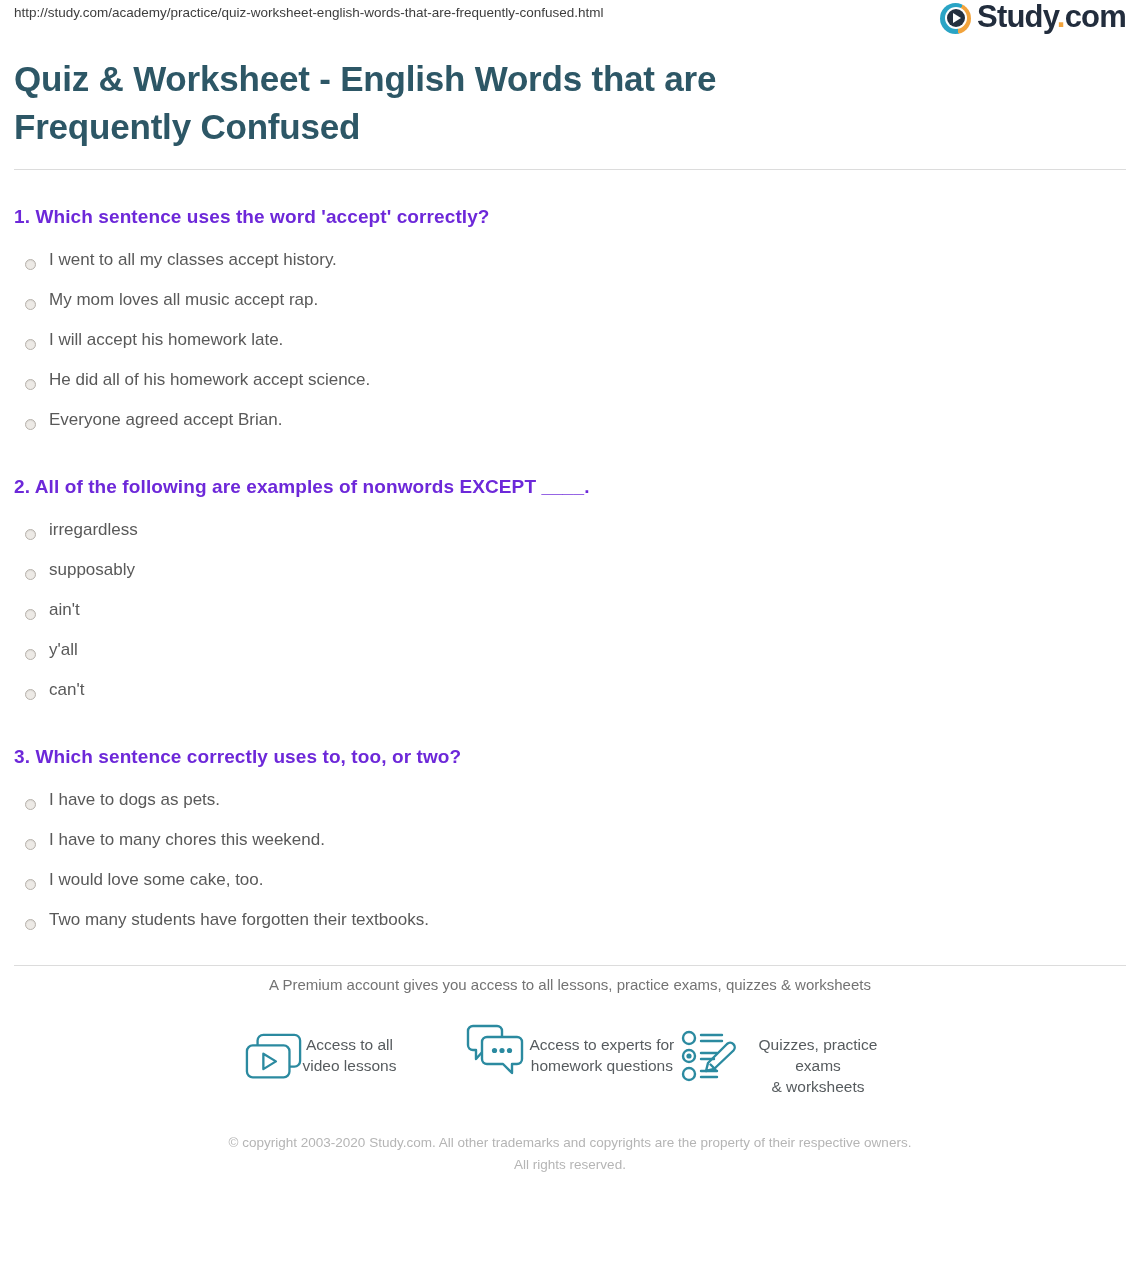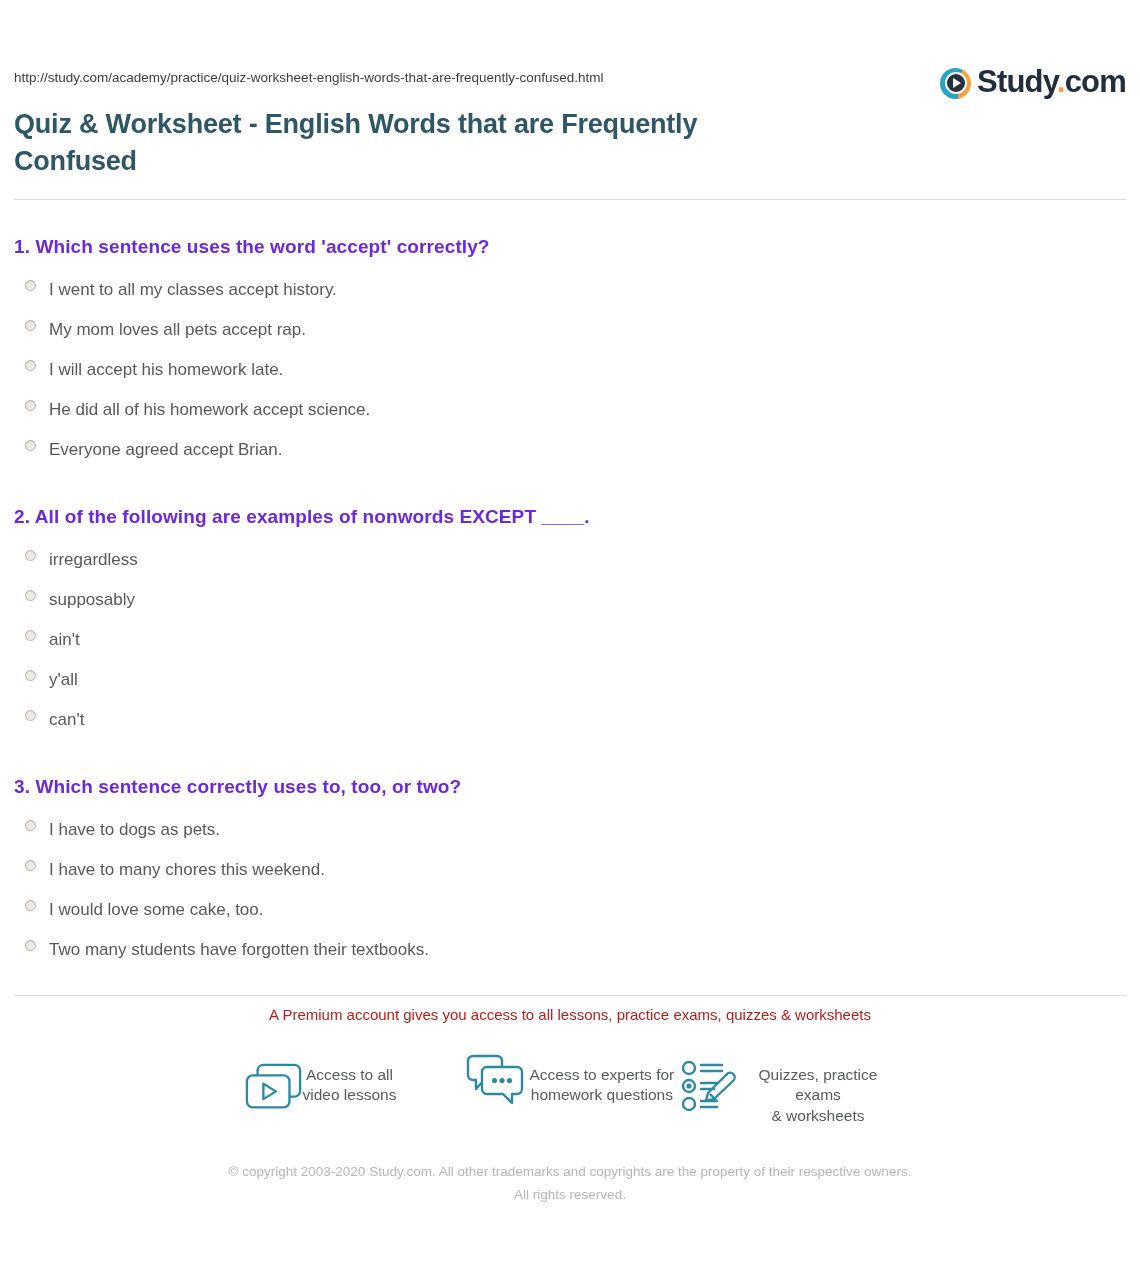--- a/index.html
+++ b/index.html
@@ -6,54 +6,54 @@
   html, body { margin: 0; padding: 0; }
   body {
     width: 1140px; height: 1280px; overflow: hidden;
     background: #ffffff;
     font-family: "Liberation Sans", sans-serif;
     color: #444;
   }
   .page { padding: 0 14px; }
 
   
-  .hdr { display: flex; justify-content: space-between; align-items: flex-start; padding-top: 17px; margin-top: 48px; }
+  .hdr { display: flex; justify-content: space-between; align-items: flex-start; padding-top: 0; }
   .url { font-size: 13.5px; color: #3d3d3d; padding-top: 5px; }
   .logo { display: flex; align-items: center; gap: 6px; cursor: pointer; }
   .logo-icon { position: relative; width: 31px; height: 31px; margin-top: 2px; }
   .logo-ring { position: absolute; inset: 0; border-radius: 50%;
     background: conic-gradient(#2aa4c5 0 28deg, #f2a33c 28deg 168deg, #2aa4c5 168deg 360deg); }
   .logo-gap  { position: absolute; inset: 4.5px; border-radius: 50%; background: #ffffff; }
   .logo-disc { position: absolute; inset: 6.5px; border-radius: 50%; background: #24303f; }
   .logo-tri  { position: absolute; left: 13px; top: 10.5px; width: 0; height: 0;
     border-left: 8px solid #ffffff; border-top: 5px solid transparent; border-bottom: 5px solid transparent; }
   .logo-text { font-size: 31px; font-weight: 700; color: #222d3d; letter-spacing: -0.8px; line-height: 1.1; }
   .logo-text .dot { color: #f2a33c; }
 
   
-  h1.title { font-size: 27px; font-weight: 700; color: #2d5766;
-    line-height: 1.36; margin: 7px 0 0; max-width: 800px; letter-spacing: -0.2px; }
+  h1.title { font-size: 35px; font-weight: 700; color: #2d5766;
+    line-height: 1.36; margin: 21px 0 0; max-width: 800px; letter-spacing: -0.2px; }
   hr.divider { border: none; border-top: 1px solid #dcdcdc; margin: 19px 0 0; }
 
   
   .question { margin-top: 36px; }
   .q-prompt { font-size: 19px; font-weight: 700; color: #6d28d9; margin: 0; letter-spacing: 0.1px; }
   .q-options { margin-top: 12px; }
-  .option { display: flex; align-items: flex-start; padding: 10px 0; cursor: pointer; }
+  .option { display: flex; align-items: flex-end; padding: 10px 0; cursor: pointer; }
   .radio { flex: 0 0 auto; width: 11px; height: 11px; border-radius: 50%;
     background: #edeae6; border: 1px solid #b7b2ac; margin-left: 11px;
     box-shadow: inset 0 1px 1px rgba(0,0,0,0.08); }
   .opt-label { font-size: 17px; color: #595959; margin-left: 13px; line-height: 20px; }
 
   hr.divider-bottom { border: none; border-top: 1px solid #dcdcdc; margin: 25px 0 0; }
 
   
   .cta { text-align: center; }
   .cta-heading { font-size: 24px; font-weight: 400; color: #4d9fc2; margin: 27px 0 0; cursor: pointer; }
-  .cta-sub { font-size: 15px; color: #b91c1c; margin: 10px 0 0; text-align: center; }
+  .cta-sub { font-size: 15px; color: #737373; margin: 10px 0 0; text-align: center; }
   .features { display: flex; justify-content: center; margin-top: 33px; }
   .feature { width: 217px; display: flex; flex-direction: row; align-items: flex-start; }
   .icon-wrap { height: 58px; display: flex; align-items: flex-end; justify-content: center; }
   .feature-label { margin-top: 9px; font-size: 15.5px; color: #565b5e; line-height: 1.35; text-align: center; }
   .ficon { stroke: #2b8aa0; stroke-width: 2.4; fill: none; stroke-linecap: round; stroke-linejoin: round; }
   .ficon .filled { fill: #2b8aa0; stroke: none; }
   .ficon .white-fill { fill: #ffffff; }
 
   
   .copyright { margin: 34px auto 0; max-width: 700px; font-size: 13.5px;
@@ -85,21 +85,21 @@
   <section class="question">
     <h3 class="q-prompt">1. Which sentence uses the word 'accept' correctly?</h3>
     <div class="q-options">
   <div class="option">
     <span class="radio"></span>
     <span class="opt-label">I went to all my classes accept history.</span>
   </div>
 
   <div class="option">
     <span class="radio"></span>
-    <span class="opt-label">My mom loves all pets accept rap.</span>
+    <span class="opt-label">My mom loves all music accept rap.</span>
   </div>
 
   <div class="option">
     <span class="radio"></span>
     <span class="opt-label">I will accept his homework late.</span>
   </div>
 
   <div class="option">
     <span class="radio"></span>
     <span class="opt-label">He did all of his homework accept science.</span>

